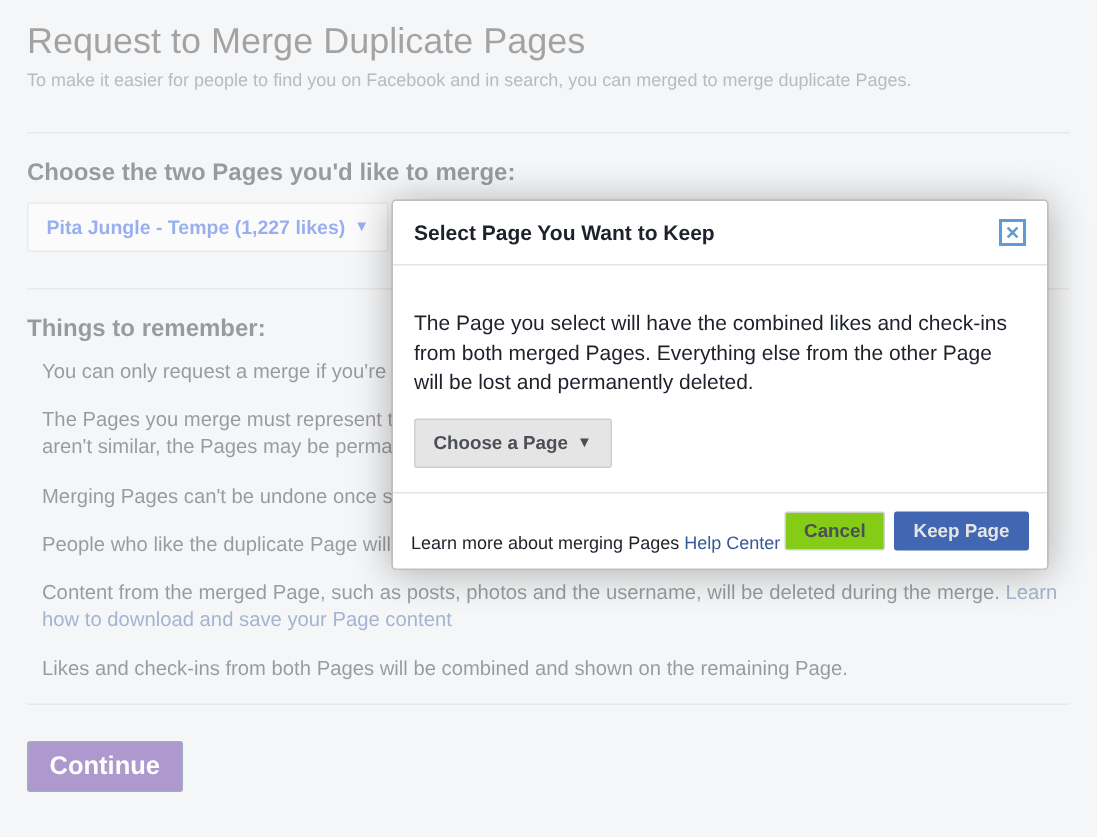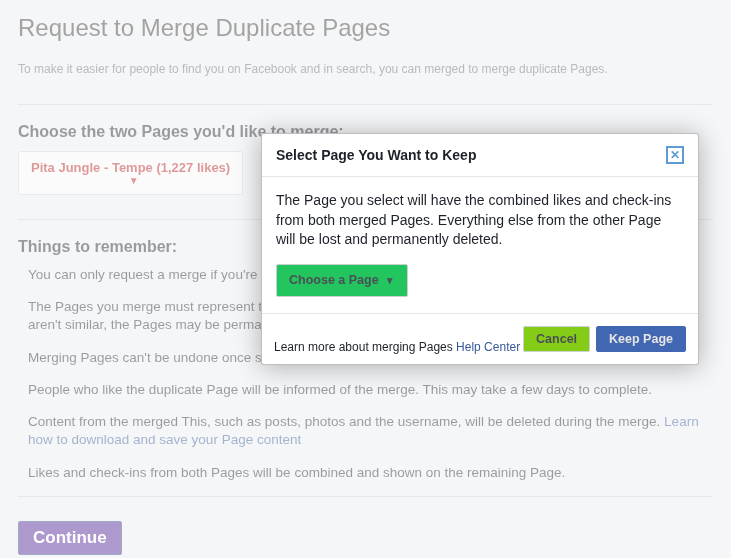--- a/index.html
+++ b/index.html
@@ -12,21 +12,21 @@
     position: relative;
     color: #1d2129;
   }
   .page {
     padding: 14px 18px 0 18px;
   }
   .page-title {
     font-size: 24px;
     font-weight: normal;
     color: #333;
-    margin-bottom: 20px;
+    margin-bottom: 4px;
   }
   .page-subtitle {
     font-size: 12px;
     color: #616770;
     margin-bottom: 28px;
   }
   .hr {
     border: none;
     border-top: 1px solid #ccc;
     margin: 0 0 18px 0;
@@ -39,24 +39,23 @@
   }
   .dropdown-btn {
     display: inline-flex;
     align-items: center;
     background: #f6f7f9;
     border: 1px solid #ccd0d5;
     border-radius: 2px;
     padding: 8px 12px;
     font-size: 13px;
     font-weight: bold;
-    color: #b91c1c;
+    color: #1d4ed8;
     cursor: pointer;
     margin-bottom: 24px;
-    flex-direction: column;
   }
   .dropdown-btn .caret {
     margin-left: 6px;
     font-size: 10px;
   }
   .things-wrap { margin-top: 6px; }
   .things-list {
     font-size: 13.5px;
     color: #1d2129;
     line-height: 1.35;
@@ -117,25 +116,25 @@
     font-weight: bold;
     cursor: pointer;
     line-height: 1;
   }
   .dialog-body {
     padding: 14px 14px 16px 14px;
     font-size: 14px;
     color: #1d2129;
     line-height: 1.4;
   }
-  .dialog-body p { margin-bottom: 14px; }
+  .dialog-body p { margin-bottom: 14px; margin-top: 15px; }
   .choose-page-btn {
     display: inline-flex;
     align-items: center;
-    background: #22c55e;
+    background: #e5e5e5;
     border: 1px solid #ccd0d5;
     border-radius: 2px;
     padding: 7px 12px;
     font-size: 12.5px;
     font-weight: bold;
     color: #4b4f56;
     cursor: pointer;
   }
   .choose-page-btn .caret { margin-left: 6px; font-size: 10px; }
   .dialog-footer {
@@ -190,21 +189,21 @@
   <hr class="hr">
 
   <div class="things-wrap">
     <div class="section-heading">Things to remember:</div>
     <div class="things-list">
       <p>You can only request a merge if you're an admin of both Pages.</p>
       <p>The Pages you merge must represent the same thing and have similar names. If you try to merge Pages that aren't similar, the Pages may be permanently unable to be merged.</p>
       <p>Merging Pages can't be undone once started.</p>
       <p>People who like the duplicate Page will be informed of the merge. This may take a few days to complete.</p>
       <p>
-        <span>Content from the merged This, such as posts, photos and the username, will be deleted during the merge. </span><span class="link">Learn how to download and save your Page content</span>
+        <span>Content from the merged Page, such as posts, photos and the username, will be deleted during the merge. </span><span class="link">Learn how to download and save your Page content</span>
       </p>
       <p>Likes and check-ins from both Pages will be combined and shown on the remaining Page.</p>
     </div>
   </div>
 
   <hr class="hr">
 
   <div class="continue-btn">Continue</div>
 </div>
 

